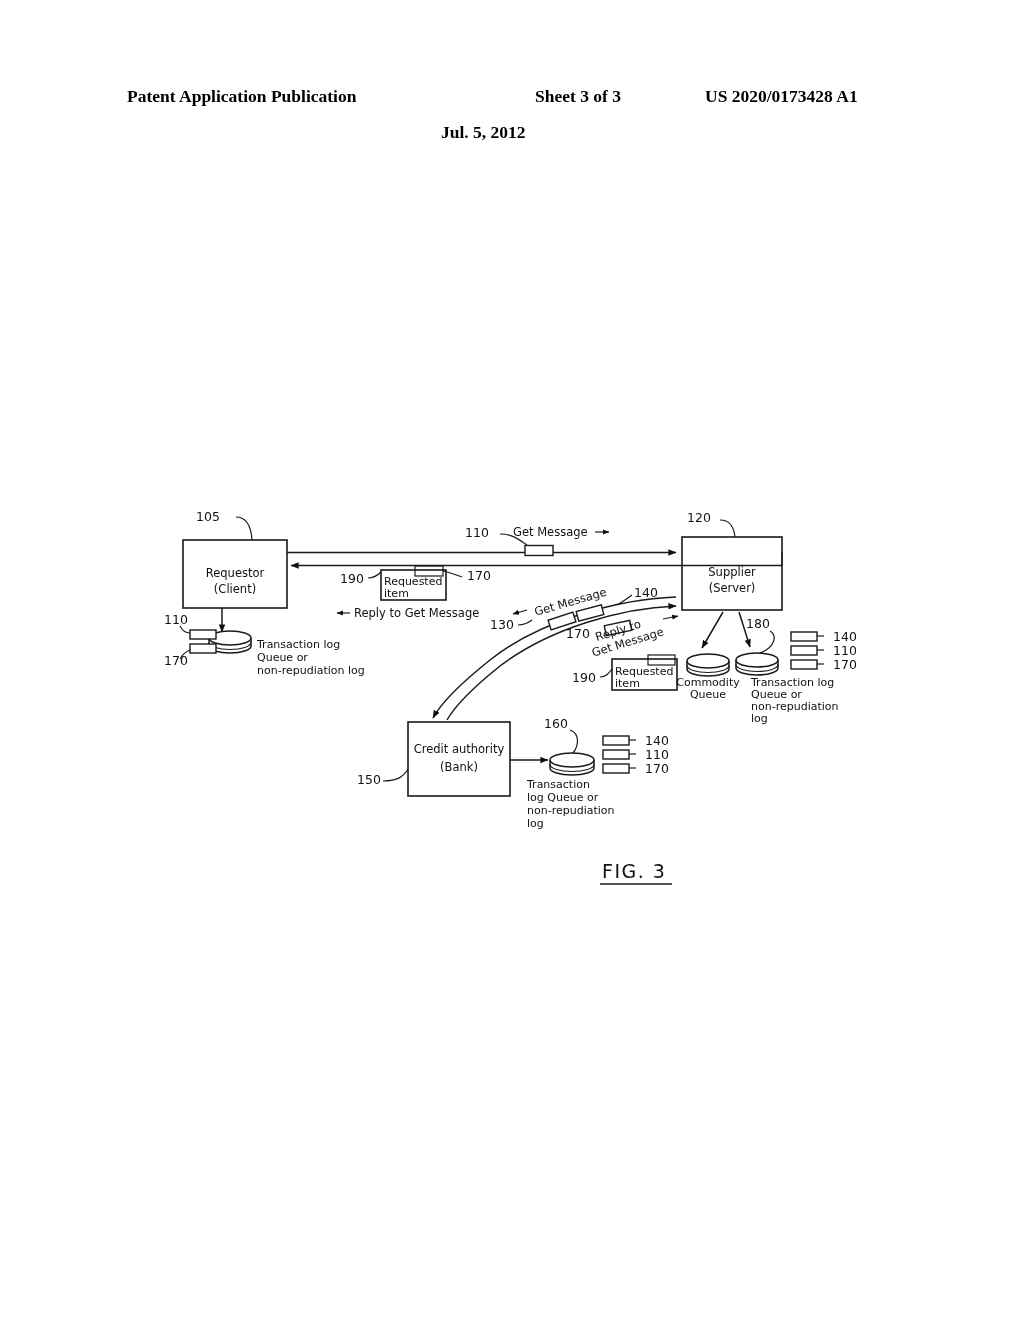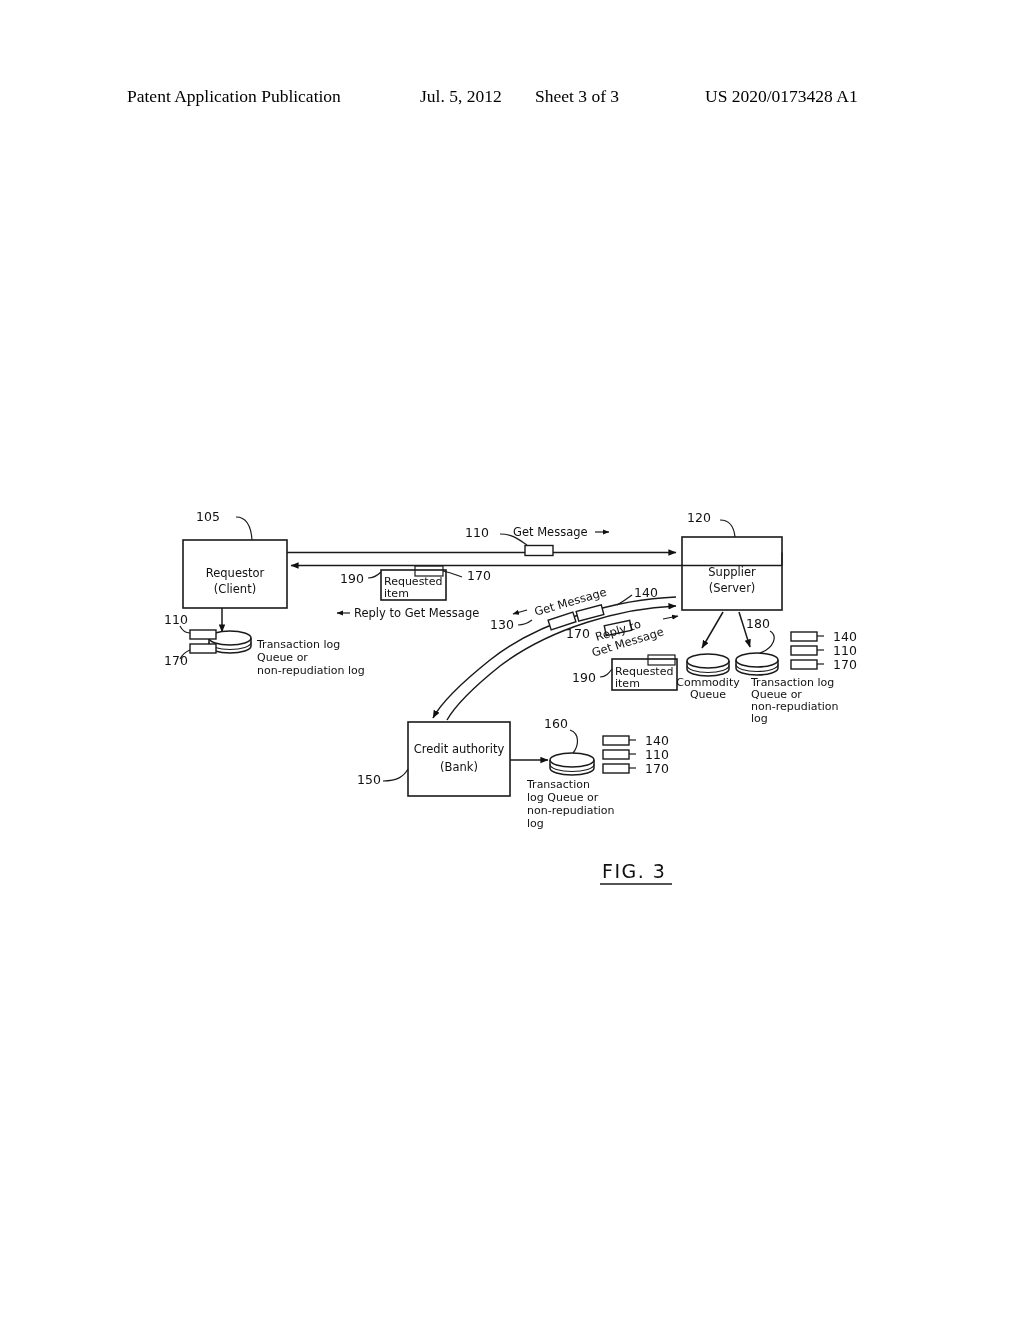--- a/index.html
+++ b/index.html
@@ -20,28 +20,28 @@
     background: #fff;
   }
   
   .hdr {
     position: absolute;
     top: 86px;
     left: 0;
     width: 1024px;
     height: 26px;
     font-family: "Liberation Serif", serif;
-    font-weight: normal;
+    font-weight: bold;
     font-size: 17.5px;
     color: #000;
     white-space: nowrap;
   }
   .hdr span { position: absolute; top: 0; }
   .hdr-pub   { left: 127px; }
-  .hdr-date  { left: 420px; }
+  .hdr-date  { left: 441px; margin-top: 36px; }
   .hdr-sheet { left: 535px; }
   .hdr-num   { left: 705px; }
 
   
   #fig {
     position: absolute;
     left: 0;
     top: 0;
     width: 1024px;
     height: 1320px;

